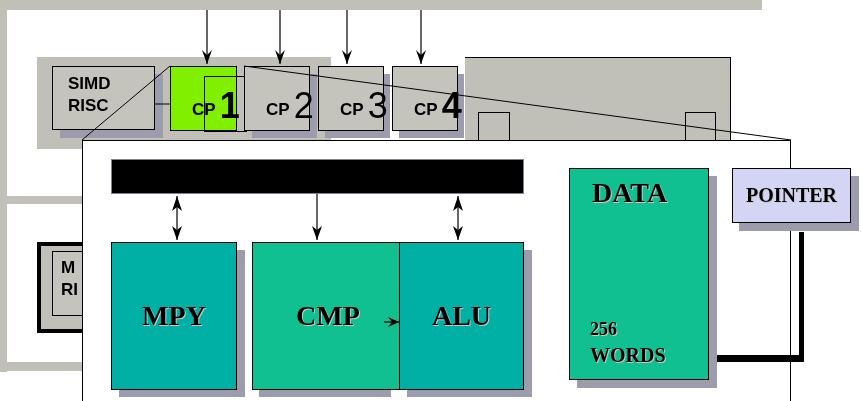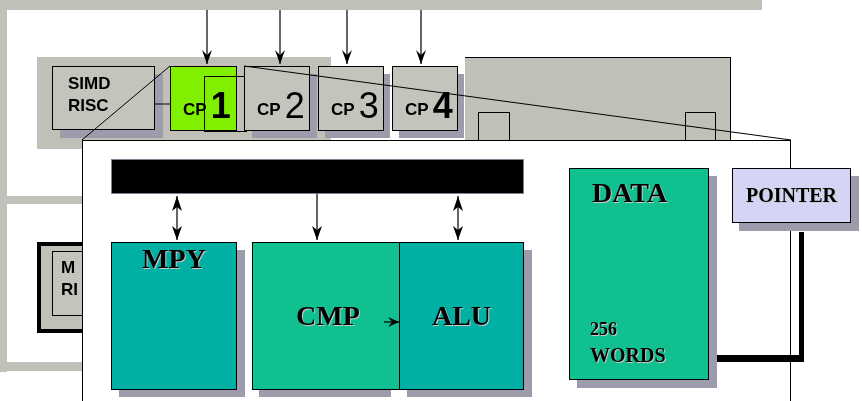--- a/index.html
+++ b/index.html
@@ -5,21 +5,21 @@
   html, body { margin: 0; padding: 0; background: #ffffff; }
   body { width: 862px; height: 401px; position: relative; overflow: hidden; font-family: "Liberation Sans", sans-serif; }
   .abs { position: absolute; box-sizing: border-box; }
   .gray { background: #c0c0b8; }
   .serif { font-family: "Liberation Serif", serif; font-weight: bold; }
   .sans { font-family: "Liberation Sans", sans-serif; font-weight: bold; }
   svg { position: absolute; left: 0; top: 0; }
   .shadow { background: #9c9cac; }
   .teal { background: #00b0a4; }
   .green2 { background: #10c090; }
-  .cp-block { border: 1px solid #000; background: #c4c4bc; display: flex; align-items: flex-end; padding-left: 12px; padding-bottom: 6px; }
+  .cp-block { border: 1px solid #000; background: #c4c4bc; display: flex; align-items: flex-end; padding-left: 21px; padding-bottom: 6px; }
   .cp-small { font-size: 17px; margin-right: 4px; margin-bottom: 4px; }
   .cp-num { font-size: 36px; line-height: 36px; font-weight: normal; }
   .text-shadow { text-shadow: 1px 1px 0 #c8c8c8; }
 </style>
 </head>
 <body>
 
 <div class="abs gray" style="left:0;top:0;width:762px;height:10px;"></div>
 <div class="abs gray" style="left:0;top:0;width:7px;height:372px;"></div>
 <div class="abs gray" style="left:0;top:196px;width:90px;height:8px;"></div>
@@ -78,21 +78,21 @@
 <div class="abs" style="left:82px;top:140px;width:709px;height:261px;background:#fff;border:1px solid #000;border-bottom:none;"></div>
 
 <div class="abs" style="left:111px;top:159px;width:413px;height:35px;background:#000;border:1px solid #808090;"></div>
 
 <div class="abs shadow" style="left:119px;top:250px;width:126px;height:147px;"></div>
 <div class="abs shadow" style="left:259px;top:250px;width:132px;height:147px;"></div>
 <div class="abs shadow" style="left:407px;top:250px;width:125px;height:147px;"></div>
 <div class="abs shadow" style="left:577px;top:176px;width:140px;height:212px;"></div>
 <div class="abs shadow" style="left:739px;top:176px;width:120px;height:55px;"></div>
 
-<div class="abs teal" style="left:111px;top:242px;width:126px;height:148px;border:1px solid #000;display:flex;align-items:flex-start;justify-content:center;">
+<div class="abs teal" style="left:111px;top:242px;width:126px;height:148px;border:1px solid #000;display:flex;align-items:center;justify-content:center;">
   <span class="serif text-shadow" style="font-size:28px;">MPY</span>
 </div>
 <div class="abs green2" style="left:252px;top:242px;width:152px;height:148px;border:1px solid #000;display:flex;align-items:center;justify-content:center;">
   <span class="serif text-shadow" style="font-size:28px;">CMP</span>
 </div>
 <div class="abs teal" style="left:399px;top:242px;width:125px;height:148px;border:1px solid #000;display:flex;align-items:center;justify-content:center;">
   <span class="serif text-shadow" style="font-size:28px;">ALU</span>
 </div>
 
 <div class="abs green2" style="left:569px;top:168px;width:140px;height:212px;border:1px solid #000;">

